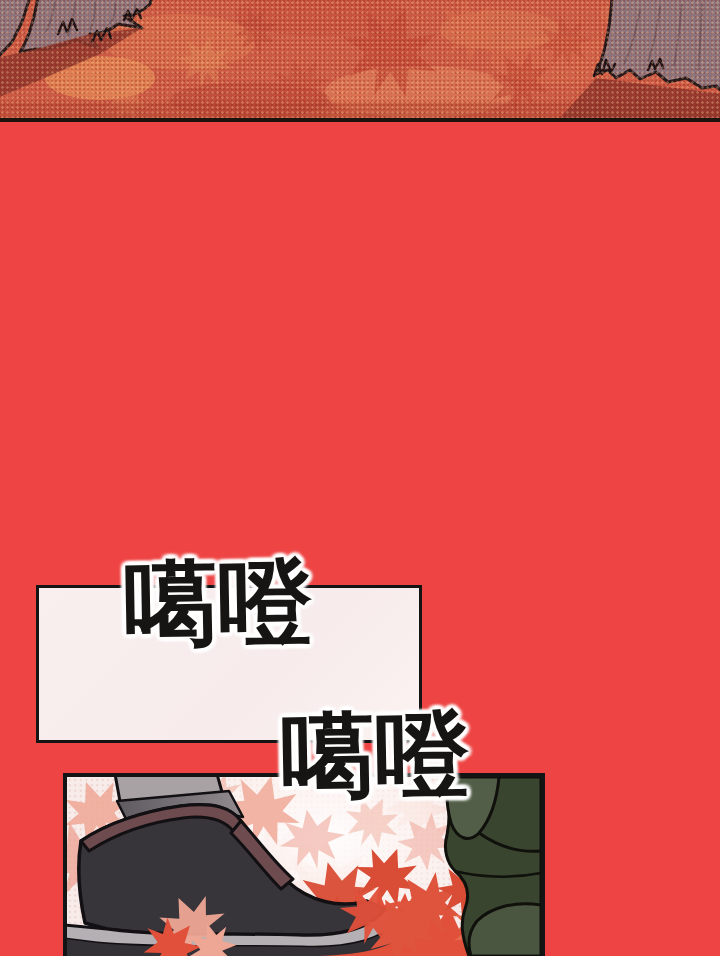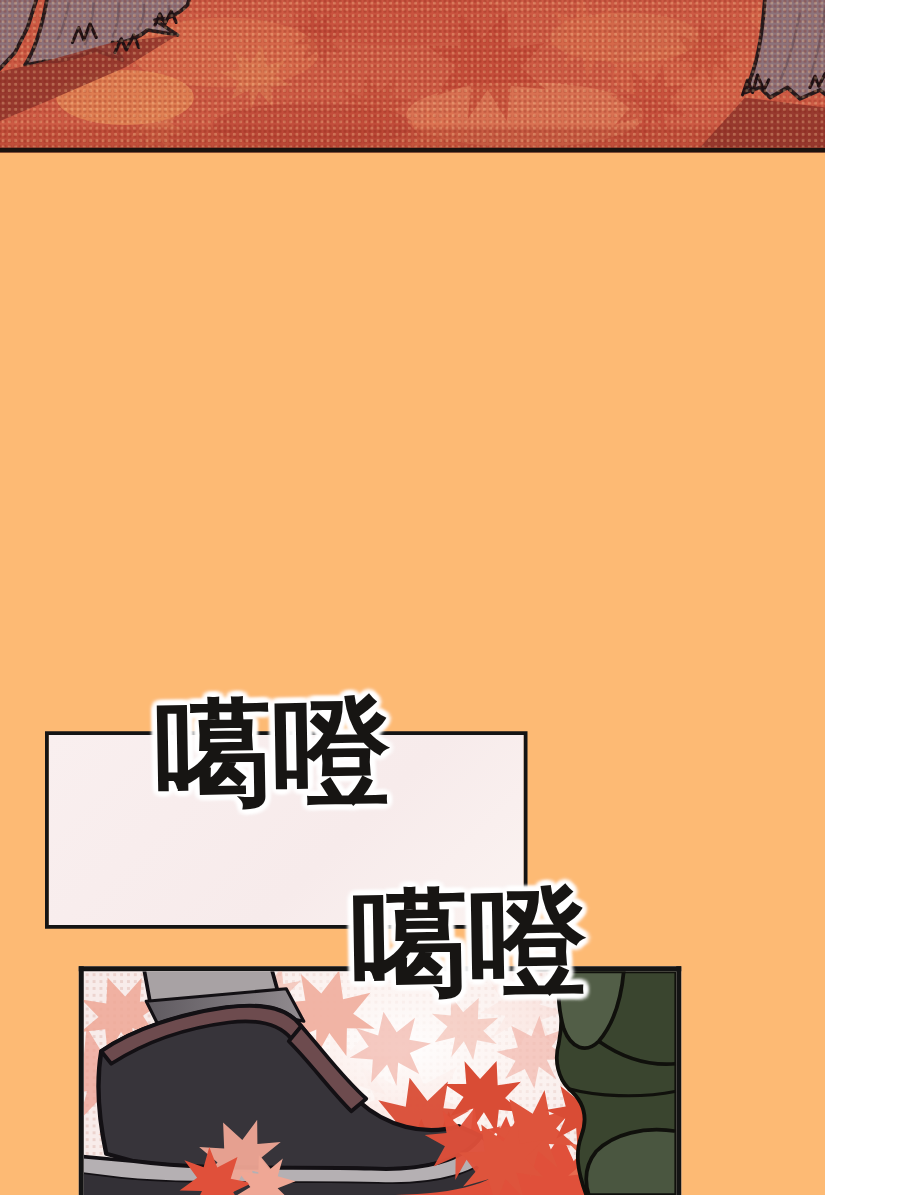--- a/index.html
+++ b/index.html
@@ -1,18 +1,18 @@
 <!DOCTYPE html>
 <html><head>
 <meta charset="utf-8">
 <style>
   html,body{margin:0;padding:0;background:#ffffff;}
   .page{
-    position:relative;width:660px;height:956px;overflow:hidden;
-    background:#fdba74;font-family:"DejaVu Sans",sans-serif;
+    position:relative;width:720px;height:956px;overflow:hidden;
+    background:#ef4444;font-family:"DejaVu Sans",sans-serif;
   }
   
   .top-panel{
     position:absolute;left:0;top:0;width:720px;height:118px;
     border-bottom:4px solid #1c120e;background:#cd5a44;overflow:hidden;
   }
   .top-panel svg{position:absolute;left:0;top:0;}
   .grain{
     position:absolute;inset:0;pointer-events:none;
     background-image:

